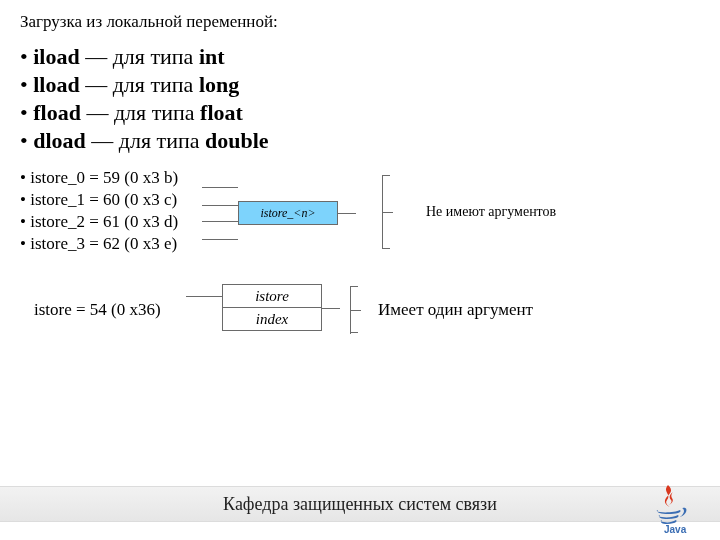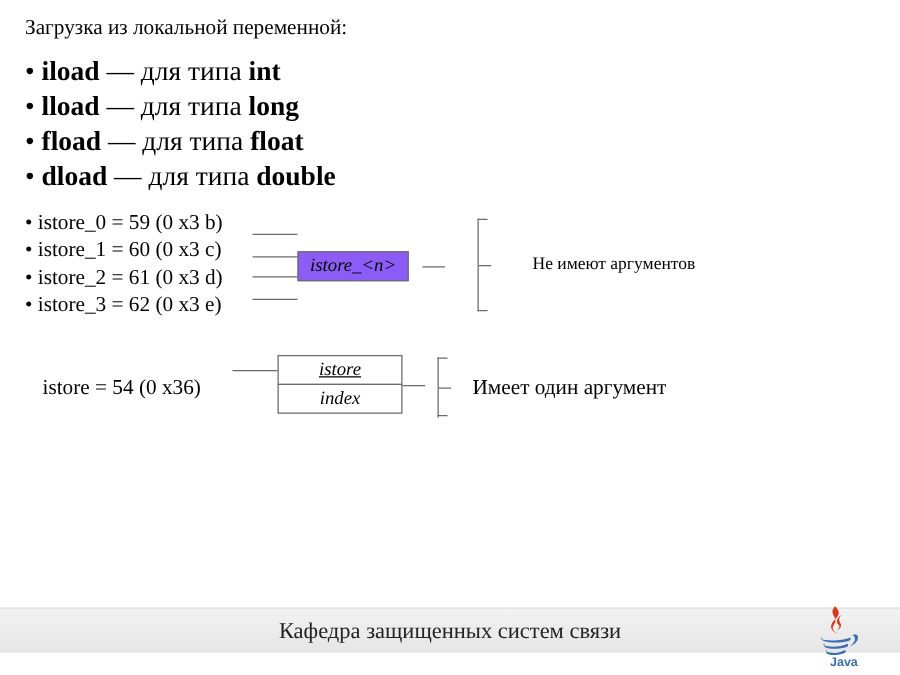--- a/index.html
+++ b/index.html
@@ -37,26 +37,26 @@
     }
     .istoreN div { margin-bottom: 2px; }
     .diagram1 {
       position: relative;
       width: 130px;
       height: 70px;
     }
     .box-istoren {
       position: absolute;
       left: 12px; top: 24px;
-      width: 89px; height: 24px;
+      width: 100px; height: 24px;
       border: 1px solid #6a6a6a;
-      background: #8b5cf6;
+      background: #7dd3fc;
       font-style: italic;
       font-family: "Times New Roman", serif;
-      font-size: 15px;
+      font-size: 12px;
       text-align: center;
       line-height: 22px;
     }
     .conn {
       position: absolute;
       border-top: 1px solid #6a6a6a;
       width: 36px;
     }
     .caption1 {
       font-size: 14px;
@@ -172,21 +172,21 @@
       <div class="brace-bot" style="bottom:0;border-top:none;border-bottom:1px solid #6a6a6a;"></div>
       <div class="brace-mid" style="top:37px;"></div>
     </div>
     <div class="caption1">Не имеют аргументов</div>
   </div>
 
   <div class="row2">
     <div class="istore1">istore = 54 (0 x36)</div>
     <div class="diagram2">
       <div class="conn" style="left:-24px;top:12px;"></div>
-      <div class="box2" style="top:0;text-decoration:underline;">istore</div>
+      <div class="box2" style="top:0;">istore</div>
       <div class="box2" style="top:23px;">index</div>
       <div style="position:absolute;left:112px;top:24px;width:18px;border-top:1px solid #6a6a6a;"></div>
     </div>
     <div class="brace2">
       <div class="brace-line" style="height:48px;top:2px;"></div>
       <div class="brace-top" style="top:2px;"></div>
       <div class="brace-bot" style="top:48px;"></div>
       <div class="brace-mid" style="top:26px;"></div>
     </div>
     <div class="caption2">Имеет один аргумент</div>

